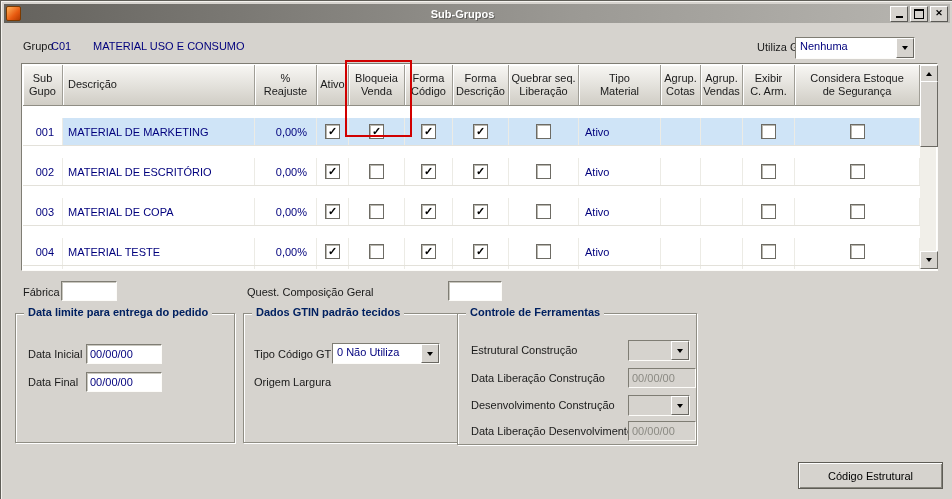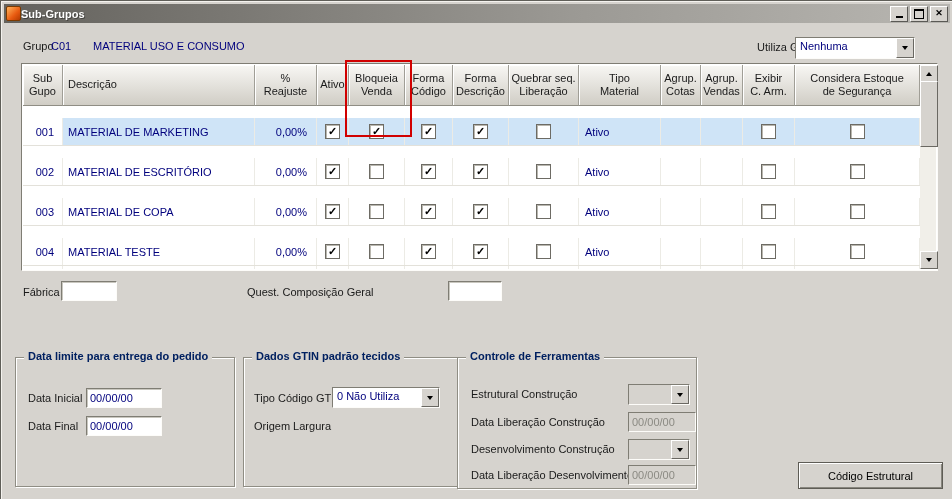--- a/index.html
+++ b/index.html
@@ -8,22 +8,22 @@
             background:#d6d3ce; border:1px solid #5f5e58;
             box-shadow: inset 1px 1px 0 #f4f2ee, inset -1px -1px 0 #8a887f; }
 
   
   .titlebar { position:absolute; left:3px; top:3px; right:3px; height:19px;
               background:linear-gradient(90deg,#64625d,#9b9994 60%,#b8b6b1);
               display:flex; align-items:center; padding:0 2px; }
   .app-icon { width:13px; height:13px; border-radius:2px; flex:0 0 auto;
               background:linear-gradient(135deg,#ffb45c,#e85a10 60%,#b33a00);
               border:1px solid #7c3a00; }
-  .title { color:#ffffff; font-weight:bold; margin-left:0; flex:1 1 auto;
-           text-shadow:1px 1px 0 rgba(0,0,0,.35); }
+  .title { color:#ffffff; font-weight:bold; margin-left:14px; flex:1 1 auto;
+           text-shadow:1px 1px 0 rgba(0,0,0,.35);text-align:center; }
   .tb-btns { display:flex; gap:2px; }
   .tbtn { width:16px; height:14px; background:#d6d3ce; display:flex; align-items:center; justify-content:center;
           border:1px solid; border-color:#ffffff #5a5955 #5a5955 #ffffff; cursor:default; }
   .glyph-min { width:7px; height:2px; background:#000; margin-top:7px; }
   .glyph-max { width:8px; height:7px; border:1px solid #000; border-top-width:2px; }
   .glyph-x { font-size:9px; font-weight:bold; line-height:1; color:#000; }
 
   
   .abs { position:absolute; }
   .lbl { color:#1a1a1a; }
@@ -77,21 +77,21 @@
   .annotation { position:absolute; left:344px; top:59px; width:63px; height:73px;
                 border:2px solid #d10000; z-index:6; pointer-events:none; }
 
   
   .tbx { height:18px; background:#fff; color:#00007d; font-family:"Liberation Sans",sans-serif; font-size:11px;
          border:1px solid; border-color:#7f7d74 #fdfcf9 #fdfcf9 #7f7d74; padding:0 3px;
          box-shadow: inset 1px 1px 0 #c9c7bf; }
   .tbx.disabled { background:#d6d3ce; color:#8b8a83; box-shadow:none; }
 
   .gbox { position:absolute; background:#d6d3ce; border:1px solid #8f8d84;
-          box-shadow: 1px 1px 0 #ffffff, inset 1px 1px 0 #ffffff; margin-top: 44px; }
+          box-shadow: 1px 1px 0 #ffffff, inset 1px 1px 0 #ffffff; }
   .gbox-title { position:absolute; top:-8px; left:8px; background:#d6d3ce; padding:0 4px;
                 font-weight:bold; color:#002060; white-space:nowrap; }
 
   .push-btn { position:absolute; left:797px; top:461px; width:143px; height:25px; background:#d6d3ce;
               border:1px solid #5e5c55; box-shadow: inset 1px 1px 0 #ffffff, inset -1px -1px 0 #87857d;
               display:flex; align-items:center; justify-content:center; color:#000; }
 </style>
 </head>
 <body>
 

